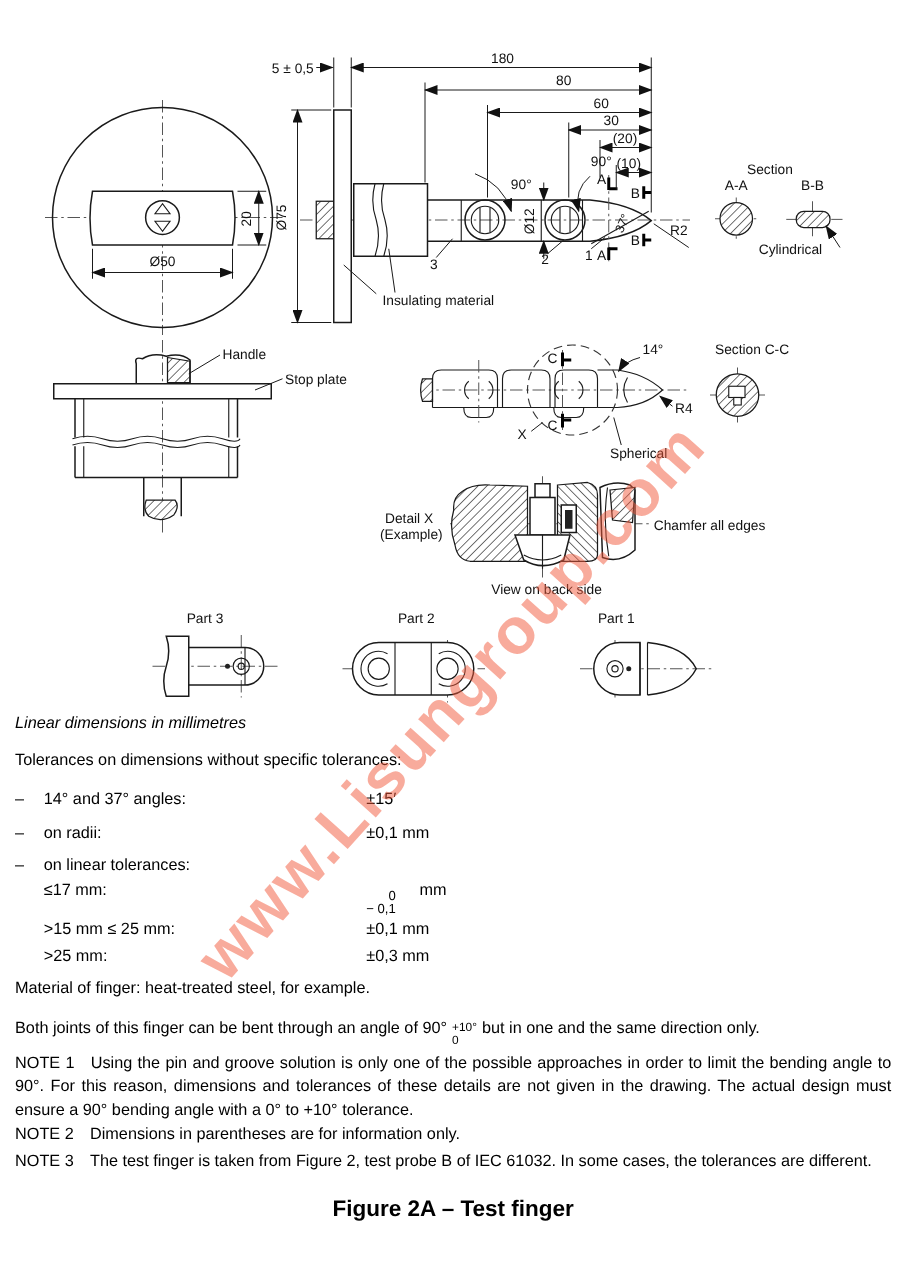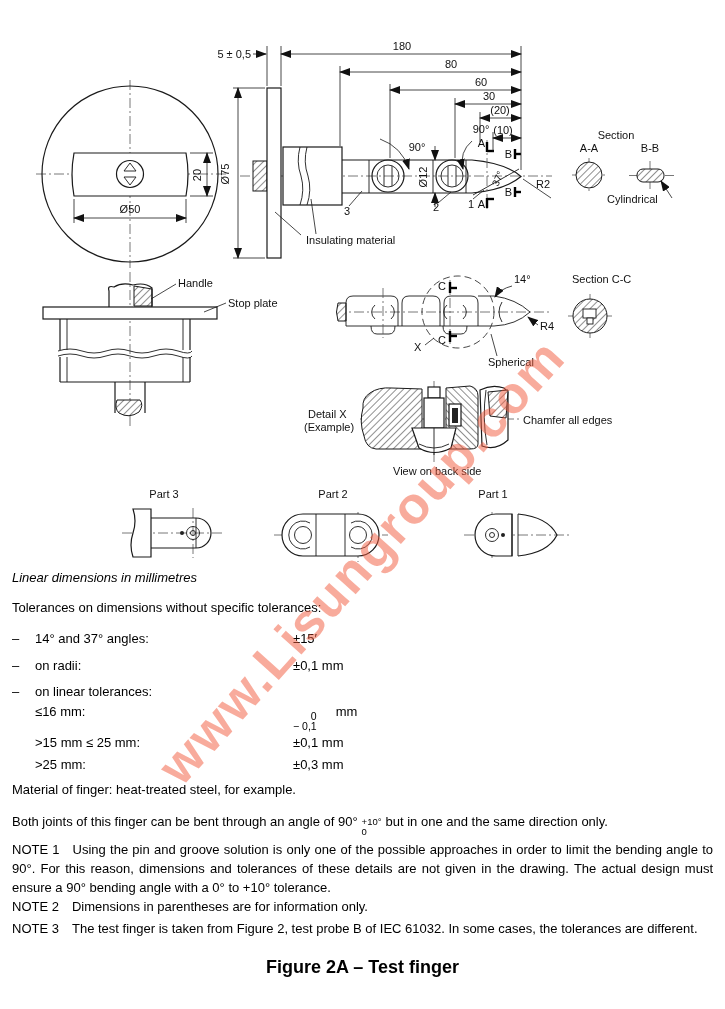--- a/index.html
+++ b/index.html
@@ -318,21 +318,21 @@
     <span class="dash">–</span>
     <span class="lbl">on radii:</span>
     <span class="val">±0,1 mm</span>
   </div>
   <div class="abs row" style="top:684px">
     <span class="dash">–</span>
     <span class="lbl">on linear tolerances:</span>
   </div>
 
   <div class="abs row" style="top:704px">
-    <span class="lbl">≤16 mm:</span>
+    <span class="lbl">≤17 mm:</span>
     <span class="val">
       <span class="stack">
         <span>0</span>
         <span>− 0,1</span>
       </span><span class="unit">mm</span>
     </span>
   </div>
   <div class="abs row" style="top:735px">
     <span class="lbl">&gt;15 mm ≤ 25 mm:</span>
     <span class="val">±0,1 mm</span>

